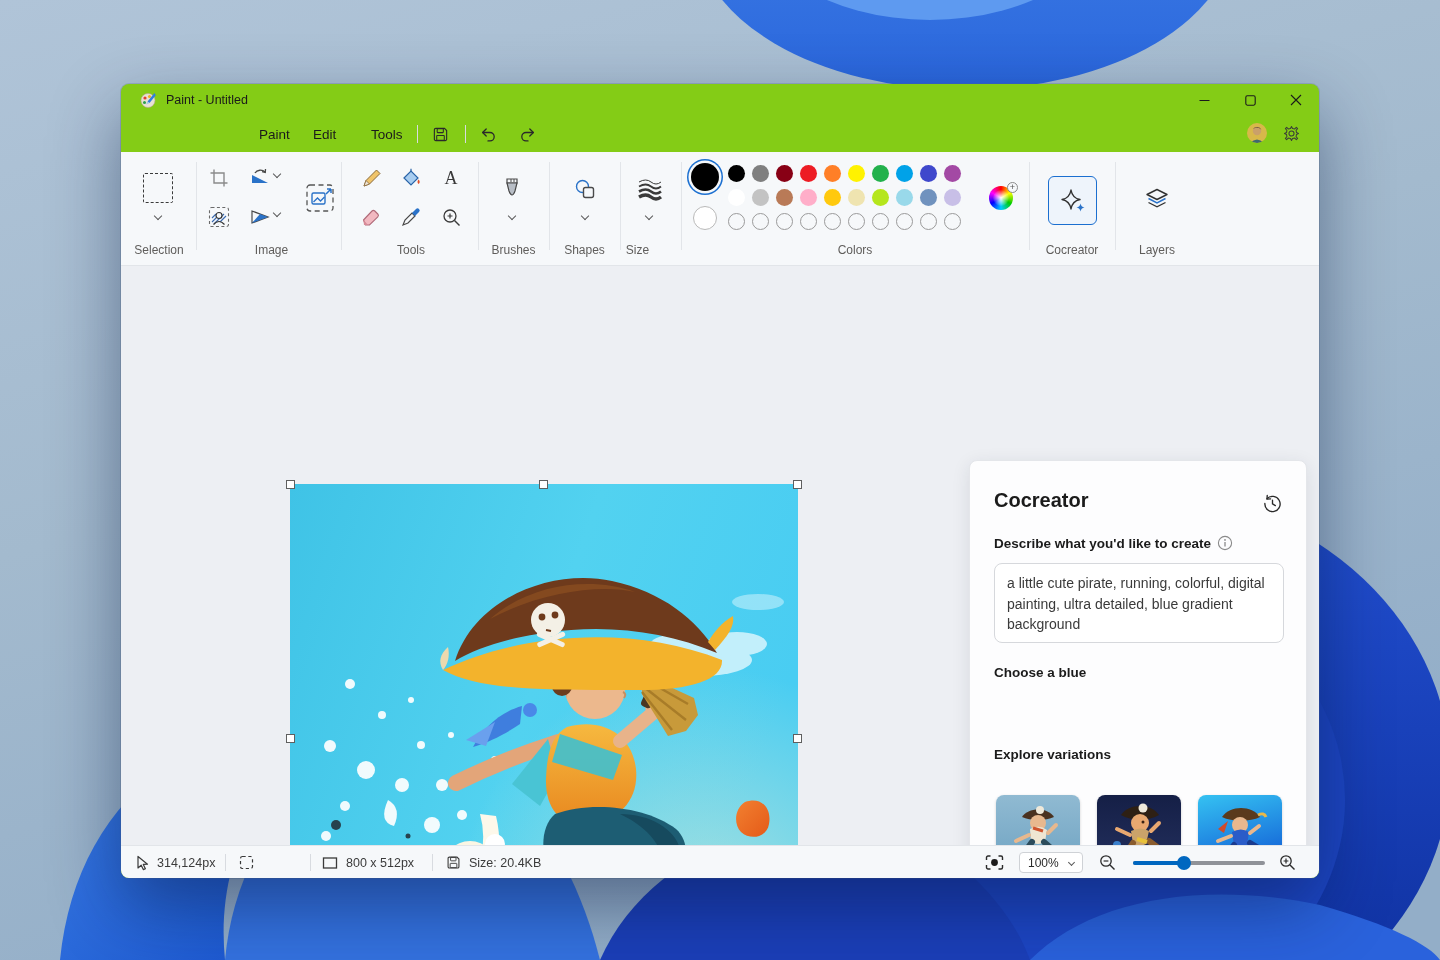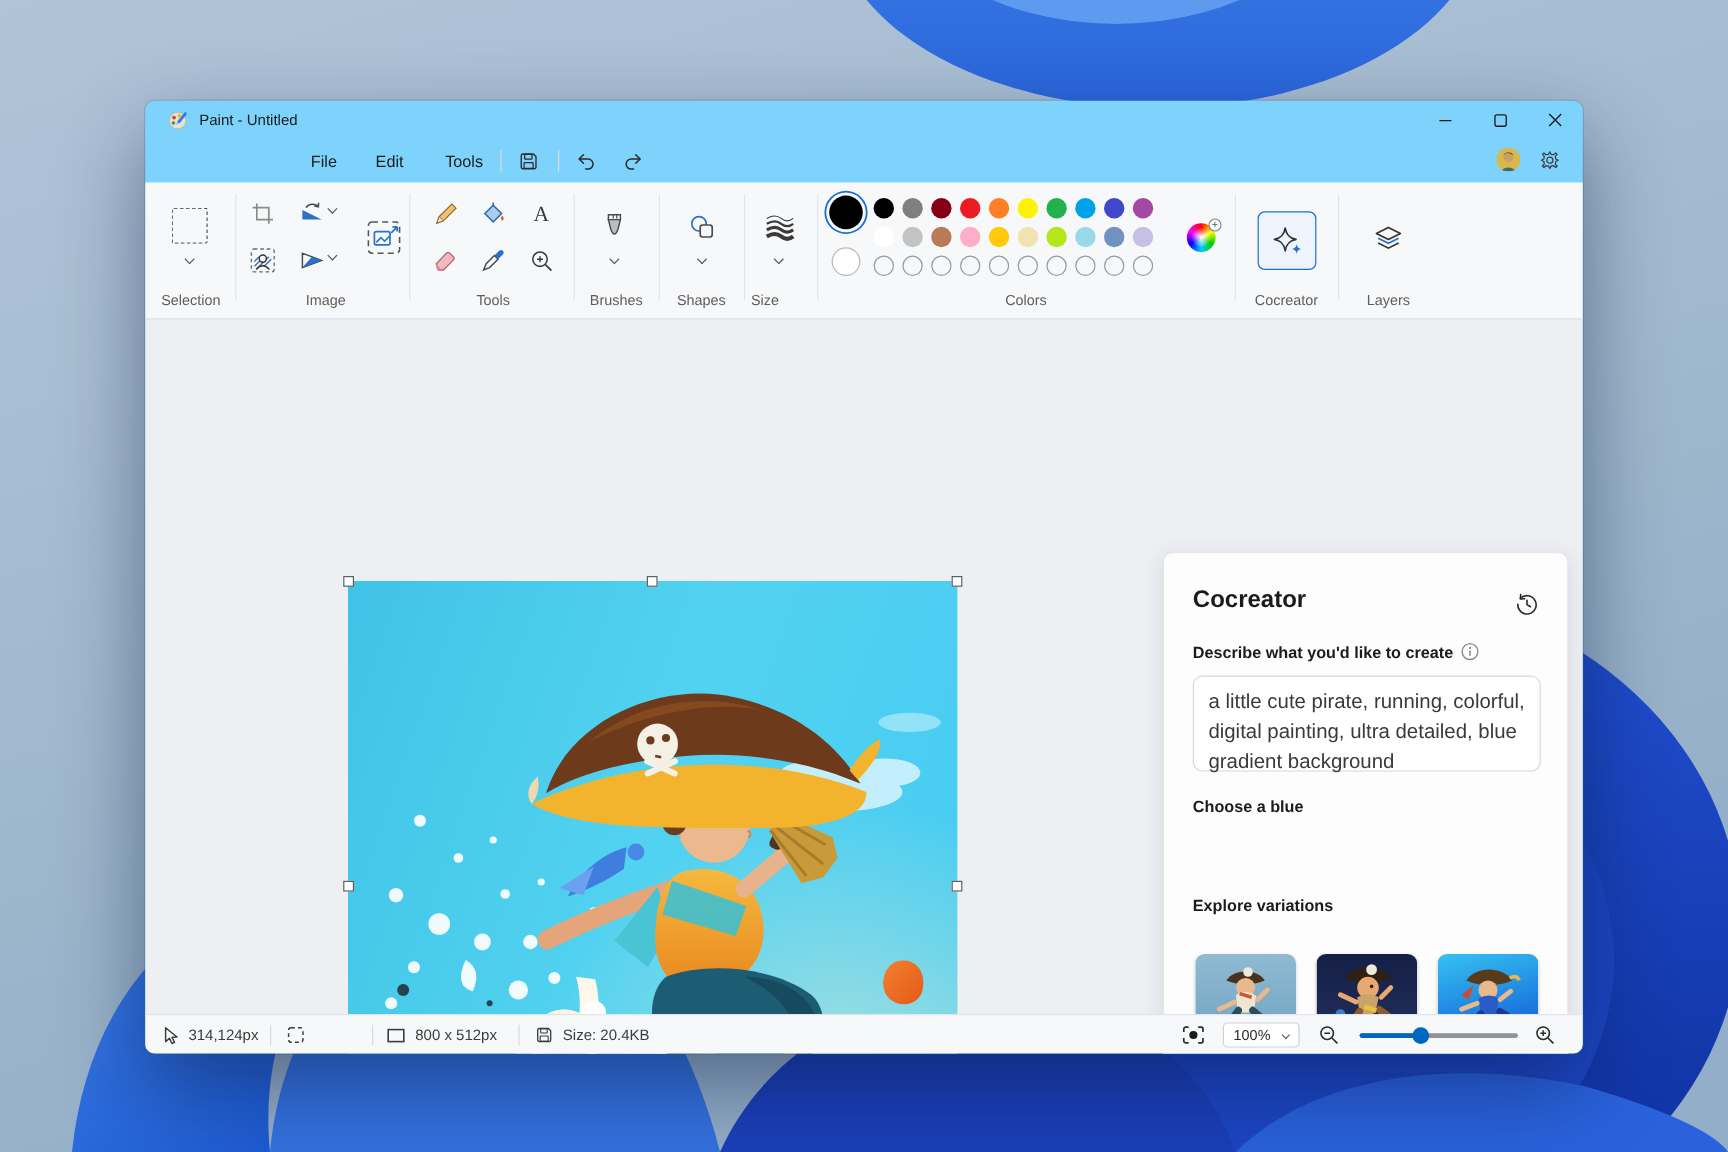--- a/index.html
+++ b/index.html
@@ -4,21 +4,21 @@
 <style>
   * { margin:0; padding:0; box-sizing:border-box; }
   html,body { width:1440px; height:960px; overflow:hidden; }
   body { font-family:"Liberation Sans","DejaVu Sans",sans-serif; color:#1b1b1b; }
 
   .stage { position:relative; width:1440px; height:960px; overflow:hidden; }
   .wallpaper { position:absolute; inset:0; }
 
   
   .window { position:absolute; left:121px; top:84px; width:1198px; height:794px;
-    background:#7dd3fc; border-radius:8px; overflow:hidden;
+    background:#84cc16; border-radius:8px; overflow:hidden;
     box-shadow:0 28px 70px rgba(5,20,60,.45), 0 0 0 1px rgba(90,110,140,.25); }
 
   .titlebar { position:absolute; left:0; top:0; width:100%; height:32px; }
   .app-icon { position:absolute; left:18px; top:7px; width:18px; height:18px; }
   .app-title { position:absolute; left:45px; top:9px; font-size:12.5px; color:#1b1b1b; }
   .caption-btn { position:absolute; top:0; width:46px; height:32px; display:flex; align-items:center; justify-content:center; }
   .cap-min { right:92px; } .cap-max { right:46px; } .cap-close { right:0; }
 
   .menubar { position:absolute; left:0; top:32px; width:100%; height:36px; }
   .menu-item { position:absolute; top:6px; height:24px; padding:0 12px; display:flex; align-items:center;
@@ -63,21 +63,21 @@
   .handle { position:absolute; width:9px; height:9px; background:#fff; border:1.2px solid #5f5f5f; }
 
   
   .panel { position:absolute; left:848px; top:194px; width:338px; height:557px; background:#fdfdfe;
     border:1px solid #e4e6ea; border-radius:8px; box-shadow:0 4px 18px rgba(30,40,60,.10); }
   .panel-title { position:absolute; left:24px; top:28px; font-size:20px; font-weight:700; color:#1b1b1b; }
   .history-btn { position:absolute; right:22px; top:30px; width:24px; height:24px; display:flex; align-items:center; justify-content:center; }
   .describe-row { position:absolute; left:24px; top:74px; display:flex; align-items:center; gap:6px; }
   .section-label { font-size:13.5px; font-weight:700; color:#1b1b1b; }
   .prompt-box { position:absolute; left:24px; top:102px; width:290px; height:80px; background:#fff;
-    border:1px solid #d6d8dc; border-radius:8px; padding:9px 12px; font-size:17px; line-height:1.47; color:#3a3a3a; }
+    border:1px solid #d6d8dc; border-radius:8px; padding:9px 12px; font-size:14px; line-height:1.47; color:#3a3a3a; }
   .style-label { position:absolute; left:24px; top:204px; }
   .style-dd { position:absolute; left:24px; top:230px; width:290px; height:48px; background:#fff;
     border:1px solid #d6d8dc; border-radius:8px; display:flex; align-items:center; }
   .style-thumb { width:46px; height:32px; border-radius:4px; margin-left:10px; overflow:hidden; flex:none; }
   .style-value { margin-left:14px; font-size:13.5px; font-weight:700; color:#1b1b1b; flex:1; }
   .style-chev { margin-right:16px; }
   .explore-label { position:absolute; left:24px; top:286px; }
   .thumbs { position:absolute; left:26px; top:334px; display:flex; gap:17px; }
   .var-thumb { width:84px; height:74px; border-radius:8px; overflow:hidden; box-shadow:0 1px 3px rgba(0,0,0,.18); }
 
@@ -154,21 +154,21 @@
           </svg>
       </span>
       <span class="caption-btn cap-close">
         <svg width="12" height="12" viewBox="0 0 12 12">
             <path d="M1 1 L11 11 M11 1 L1 11" stroke="#1b1b1b" stroke-width="1.1"></path>
           </svg>
       </span>
     </div>
 
     <div class="menubar">
-      <span class="menu-item mi-file">File</span>
+      <span class="menu-item mi-file">Paint</span>
       <span class="menu-item mi-edit">Edit</span>
       <span class="menu-item mi-view">Tools</span>
       <span class="mb-sep" style="left:296px"></span>
       <span class="mb-icon" style="left:186px; left:186px;" hidden=""></span>
       <span class="mb-icon" style="left:307px">
         <svg width="17" height="17" viewBox="0 0 18 18">
             <path d="M2.5 4 a1.5 1.5 0 0 1 1.5-1.5 h9.2 L15.5 4.8 V14 a1.5 1.5 0 0 1 -1.5 1.5 H4 A1.5 1.5 0 0 1 2.5 14 Z" fill="none" stroke="#2a2a2a" stroke-width="1.2"></path>
             <rect x="5.5" y="2.8" width="6.5" height="4.2" rx=".6" fill="none" stroke="#2a2a2a" stroke-width="1.1"></rect>
             <rect x="5" y="10" width="8" height="5.2" rx=".6" fill="none" stroke="#2a2a2a" stroke-width="1.1"></rect>
           </svg>

